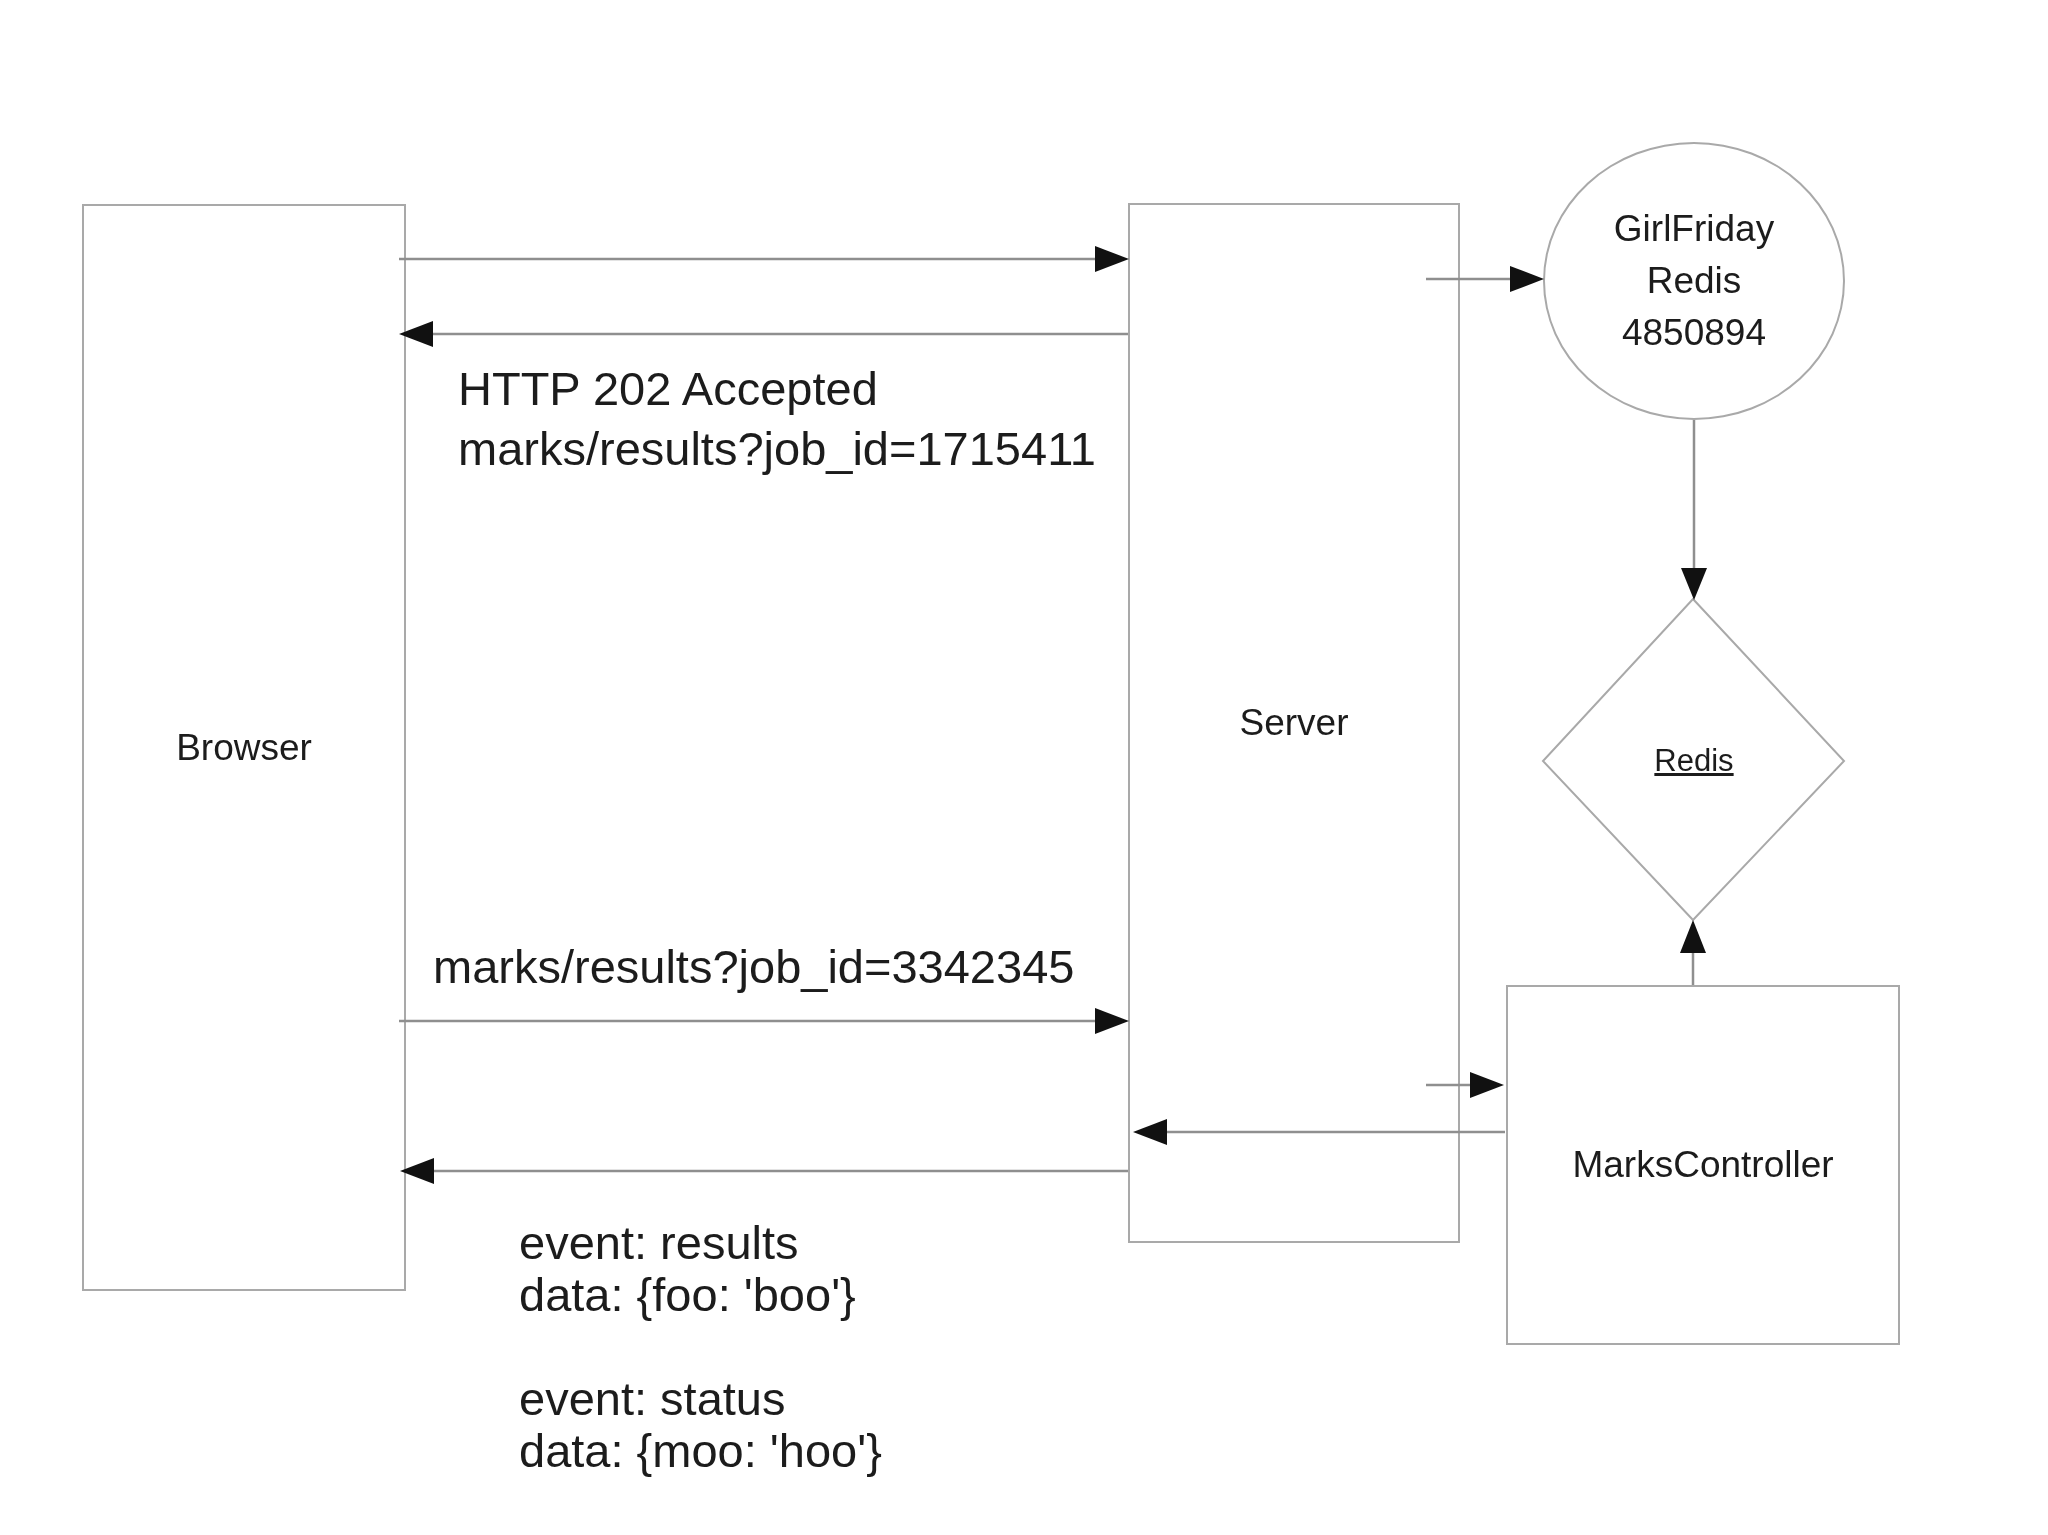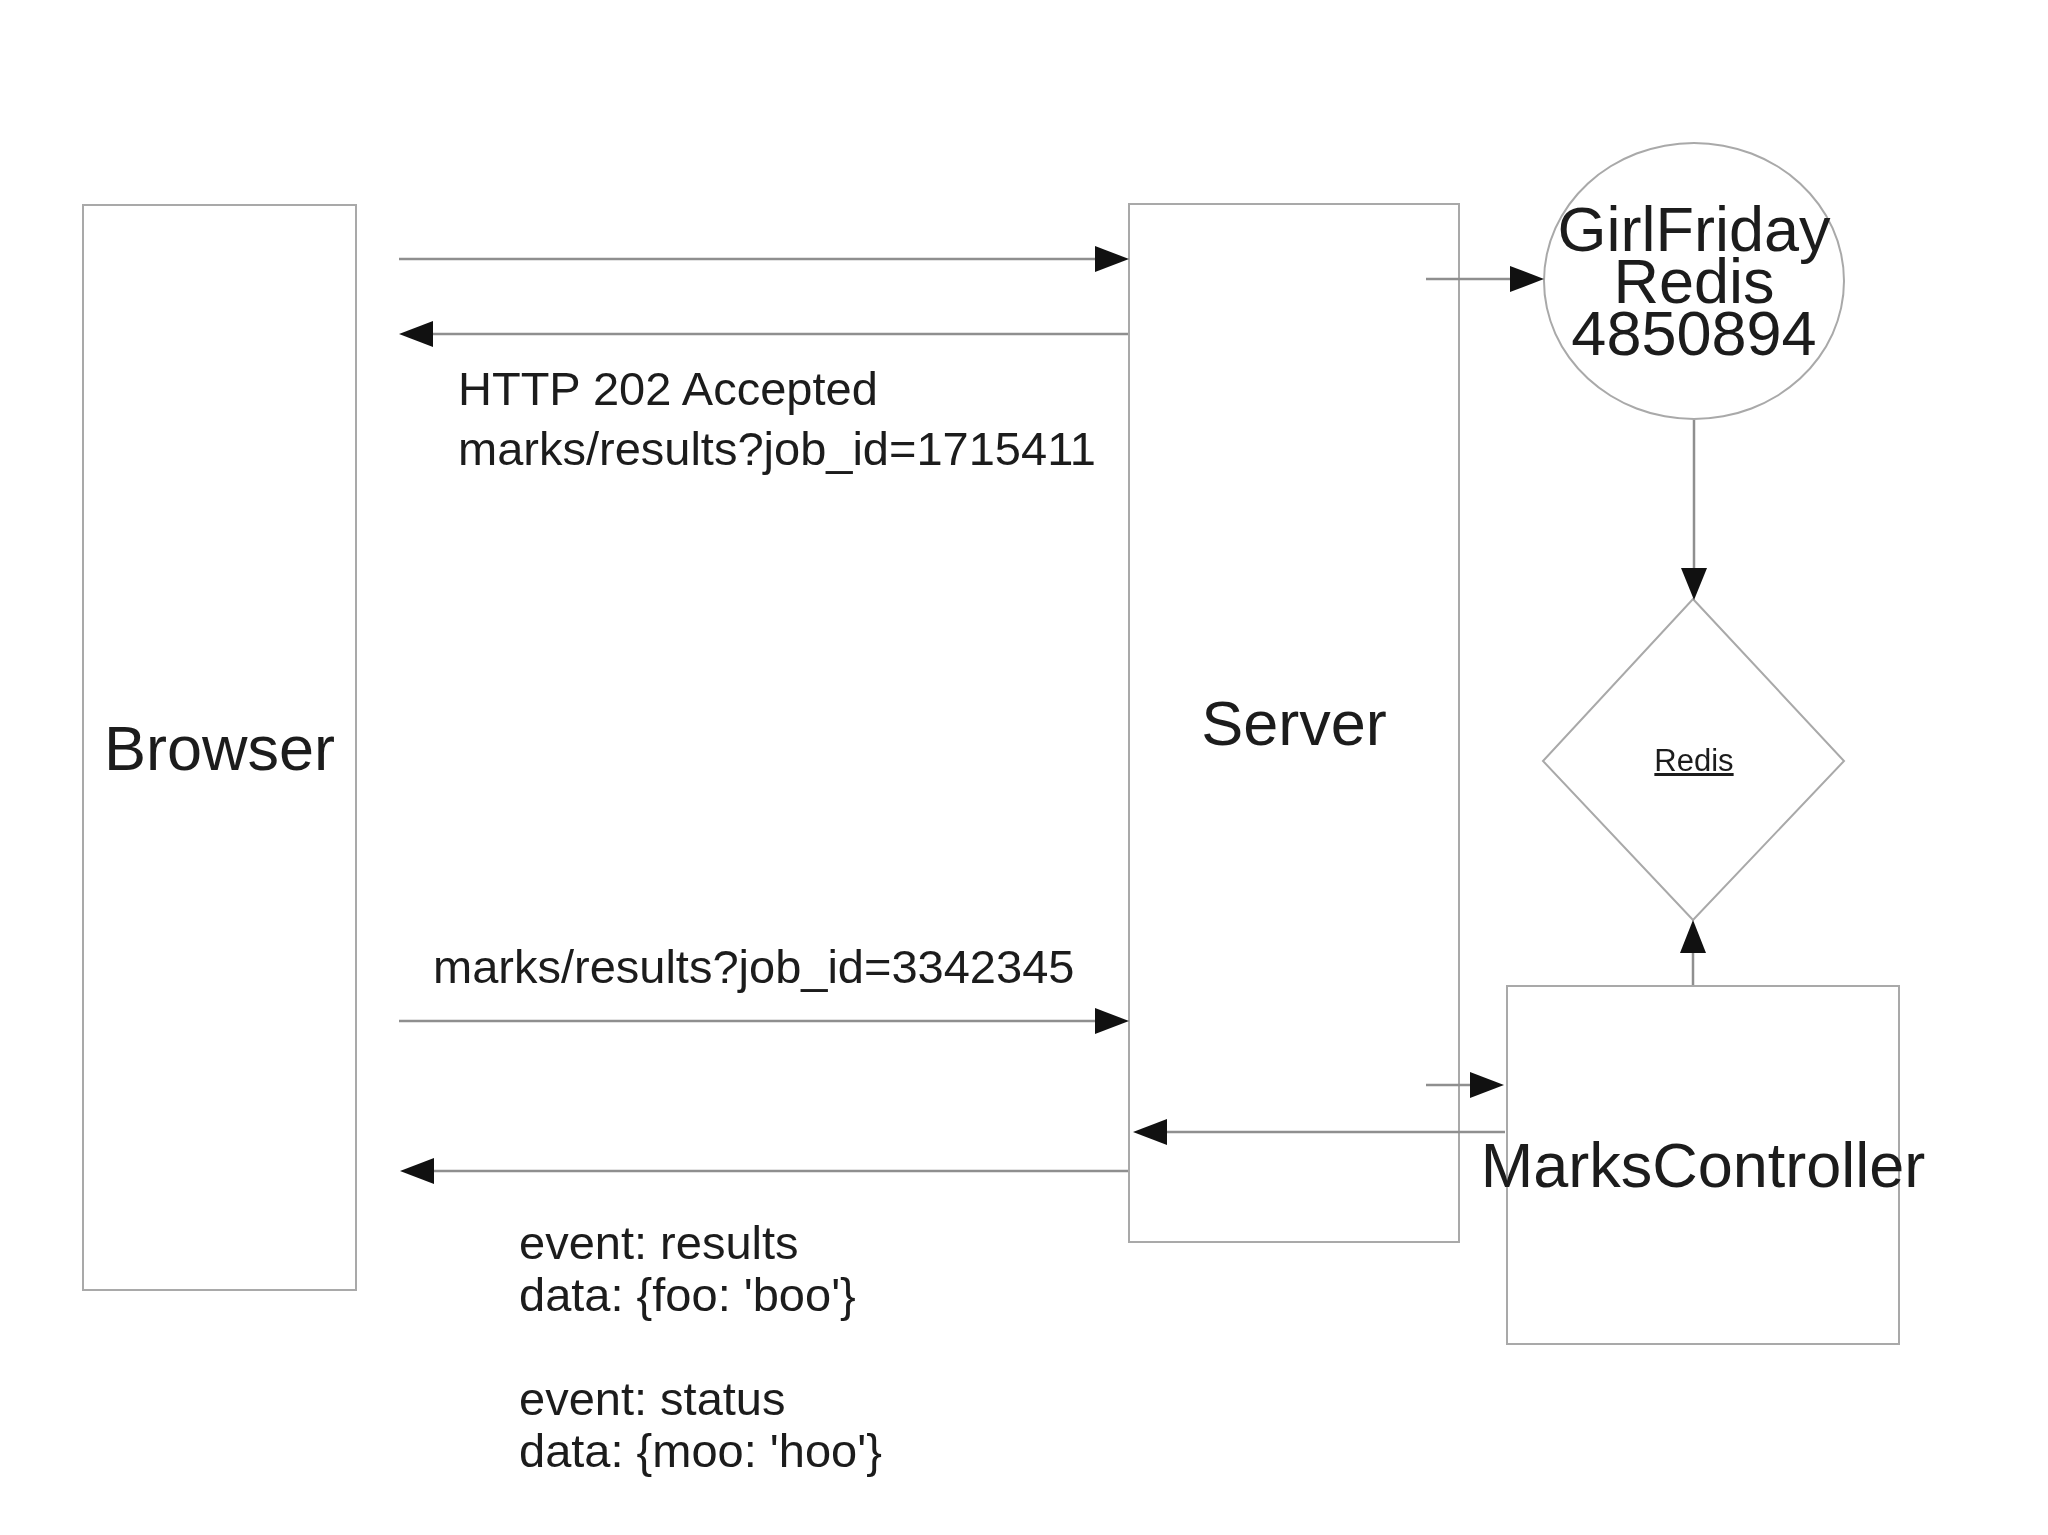--- a/index.html
+++ b/index.html
@@ -21,26 +21,26 @@
     overflow: hidden;
   }
   .node {
     position: absolute;
     border: 2px solid var(--border);
     background: transparent;
     display: flex;
     align-items: center;
     justify-content: center;
     text-align: center;
-    font-size: 63px;
+    font-size: 37px;
     line-height: 52px;
     color: var(--text);
   }
   .node.ellipse { border-radius: 50%; }
-  #browser-box   { left: 82px;   top: 204px; width: 275px; height: 1087px; }
+  #browser-box   { left: 82px;   top: 204px; width: 324px; height: 1087px; }
   #server-box    { left: 1128px; top: 203px; width: 332px; height: 1040px; }
   #girlfriday-node { left: 1543px; top: 142px; width: 302px; height: 278px; }
   #markscontroller-box { left: 1506px; top: 985px; width: 394px; height: 360px; }
   #redis-label {
     position: absolute;
     left: 1543px; top: 735px; width: 302px;
     text-align: center;
     font-size: 31px; line-height: 52px; text-decoration: underline;
   }
   svg#wires {

